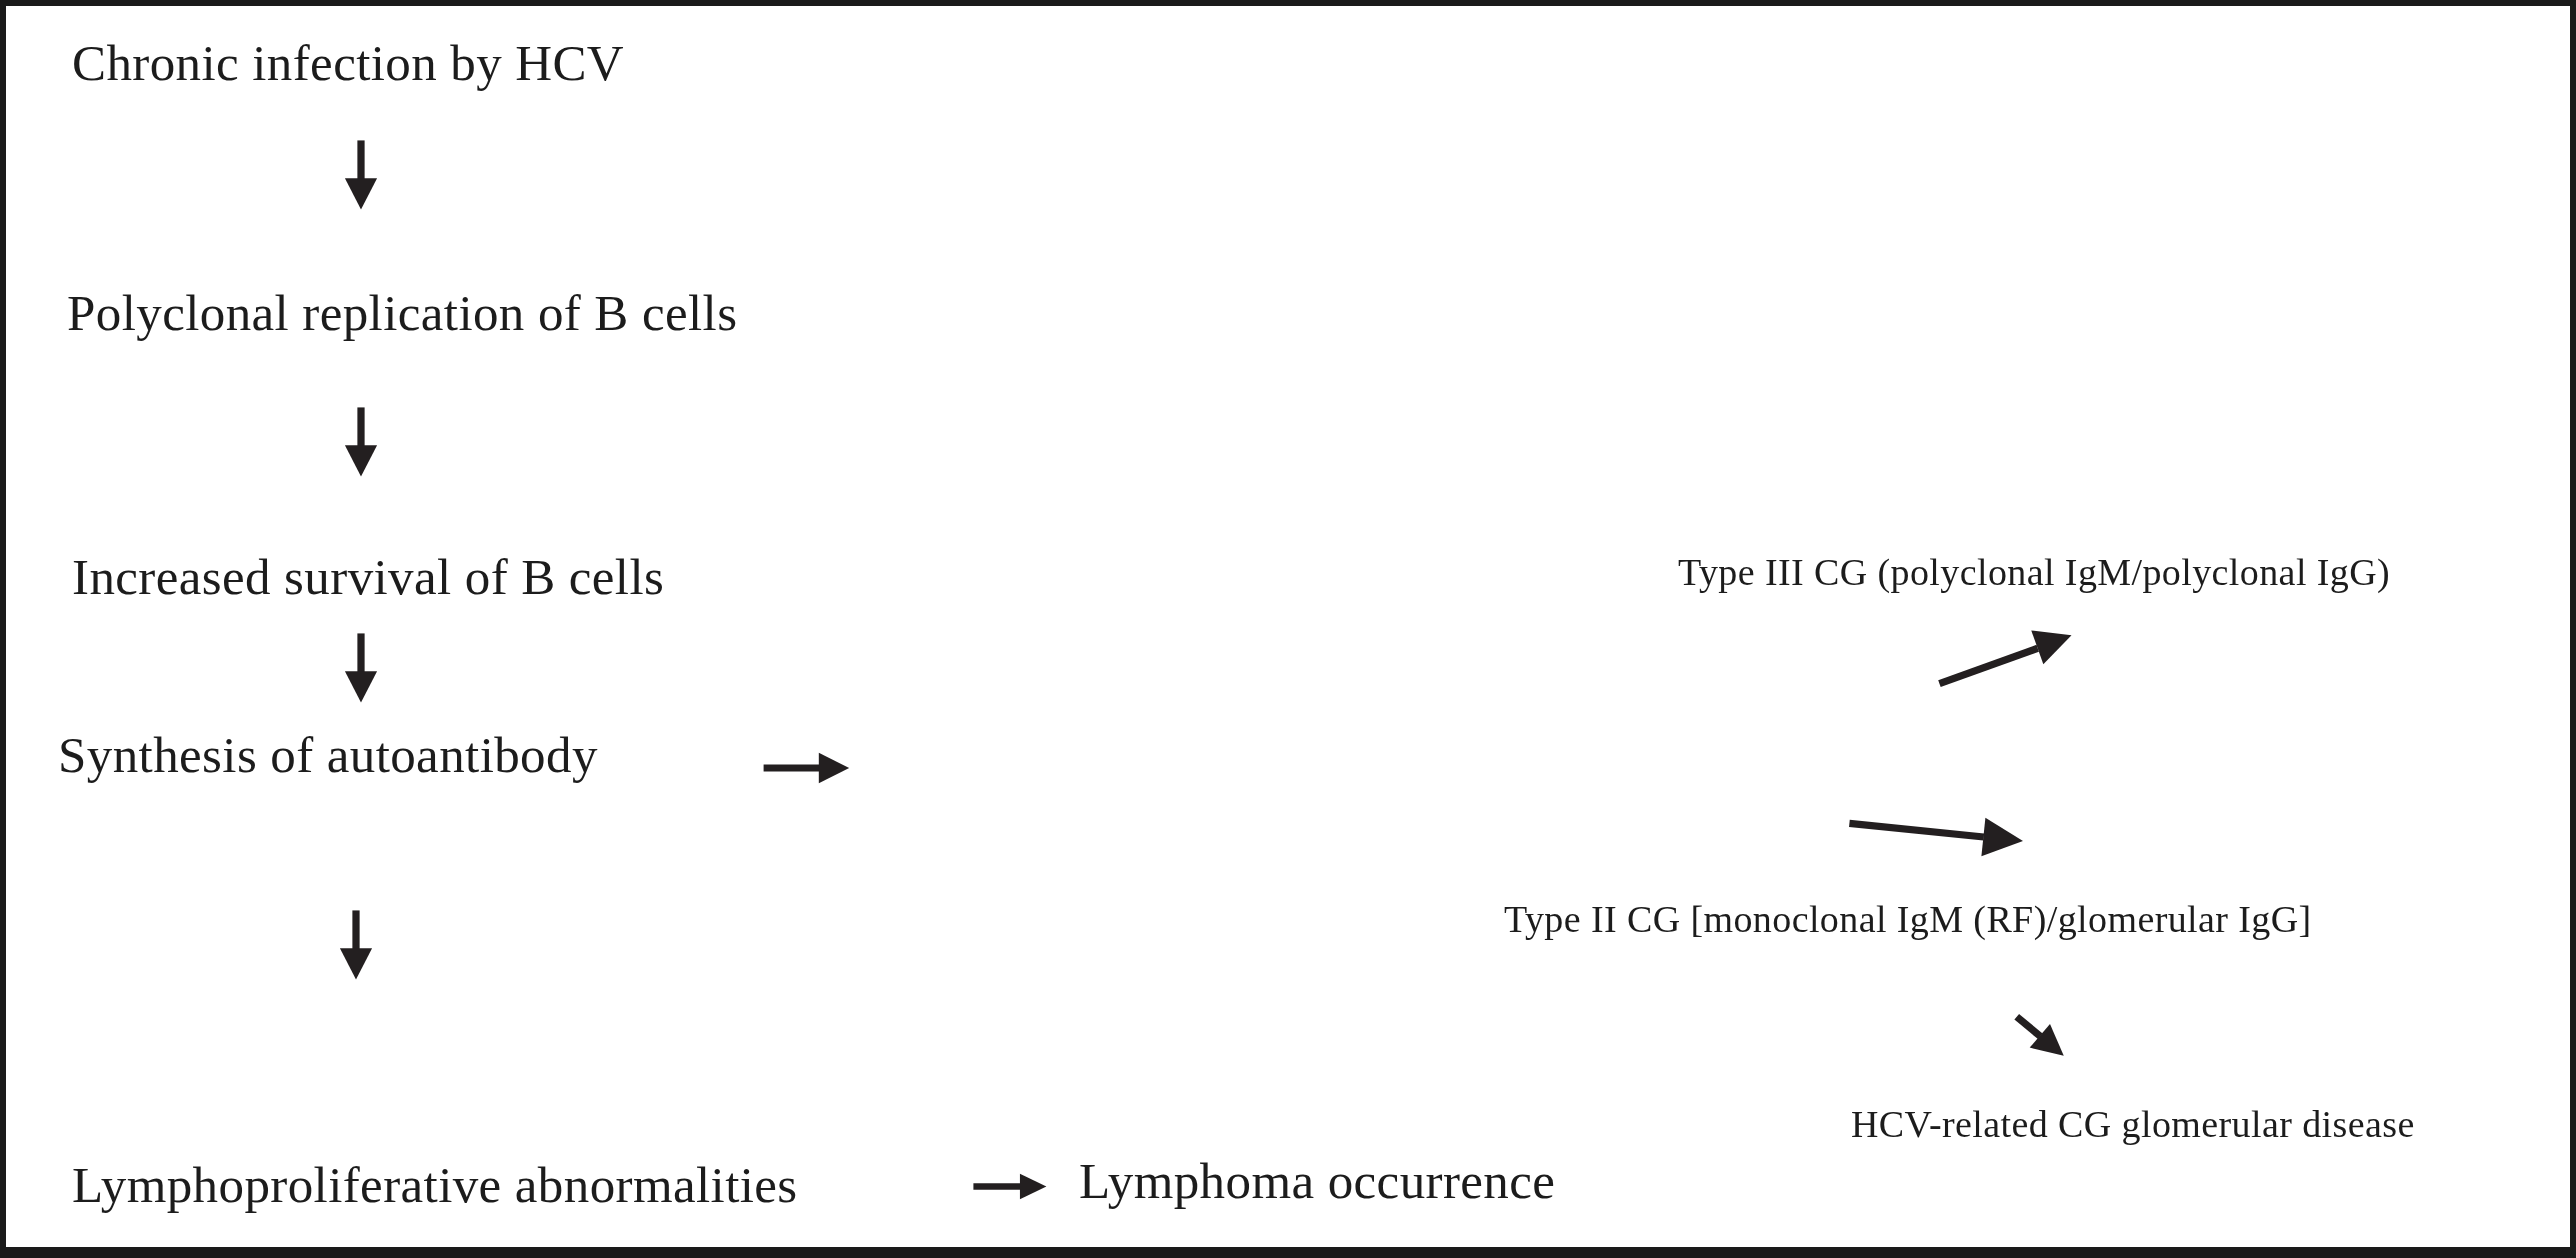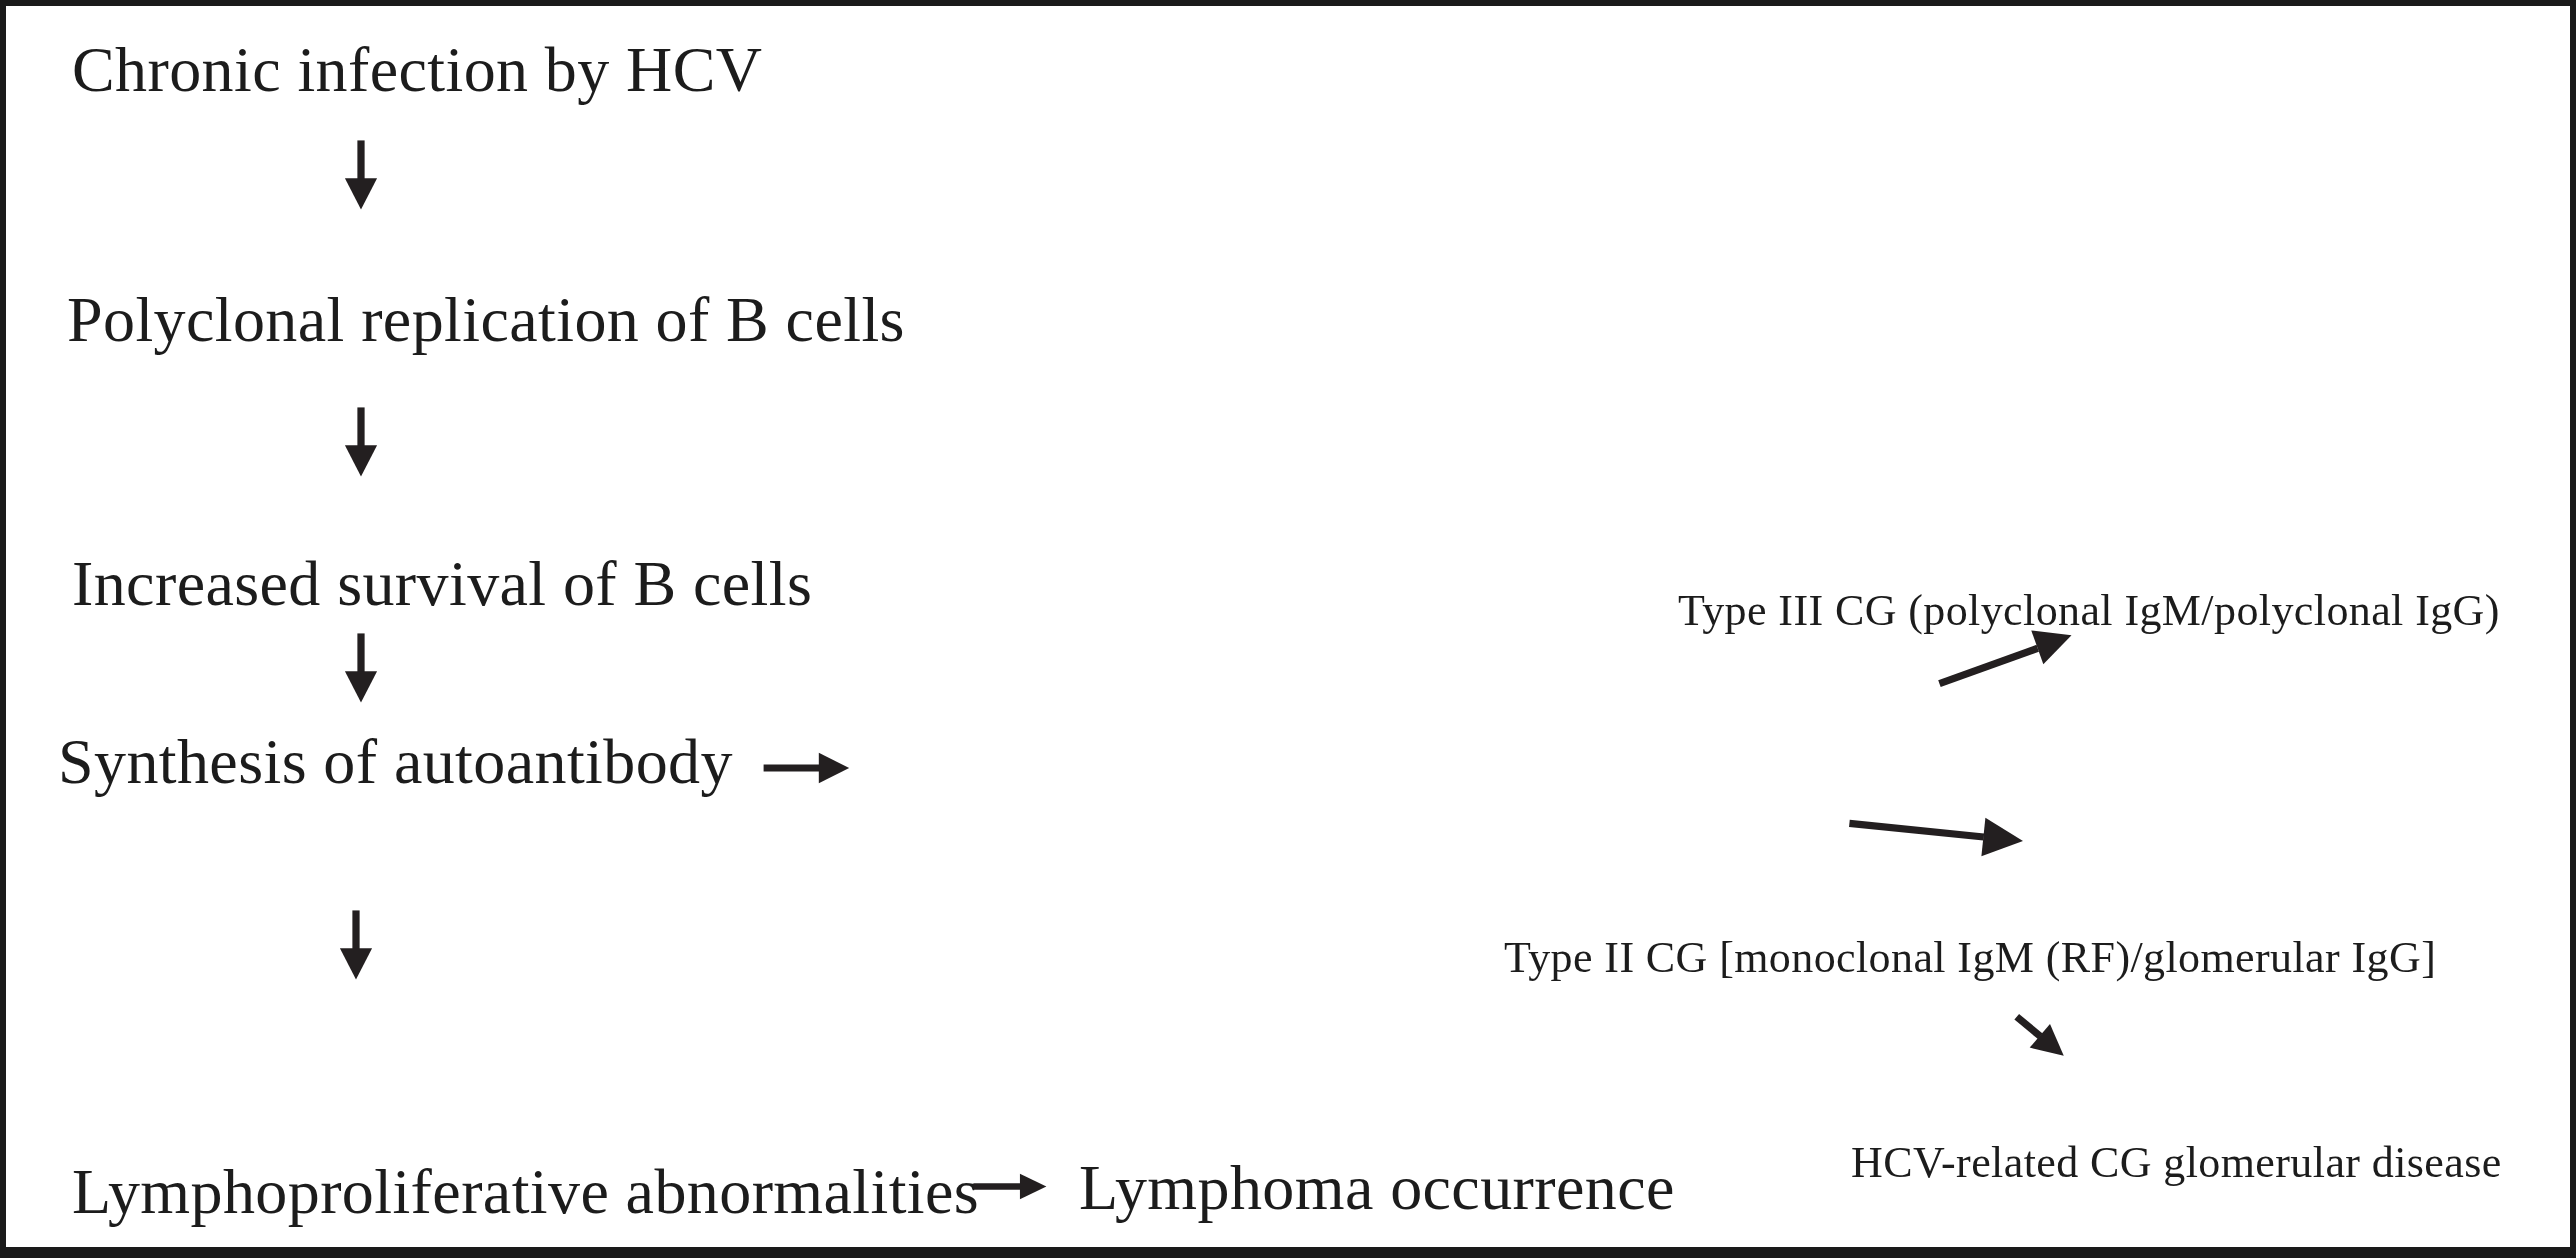--- a/index.html
+++ b/index.html
@@ -18,22 +18,22 @@
     font-family: "Liberation Serif", "DejaVu Serif", serif;
     color: #1c1c1c;
     overflow: hidden;
   }
   .node {
     position: absolute;
     white-space: nowrap;
     line-height: 1;
     letter-spacing: 0.4px;
   }
-  .node.main { font-size: 64px; }
-  .node.small { font-size: 44px; margin-top: 36px; }
+  .node.main { font-size: 51px; }
+  .node.small { font-size: 38px; }
   .arrow { position: absolute; }
   .arrow svg { display: block; }
 </style>
 </head>
 <body>
 
 <div class="frame">
 
   <div class="node main" style="left:66px; top:32px;">Chronic infection by HCV</div>
 

